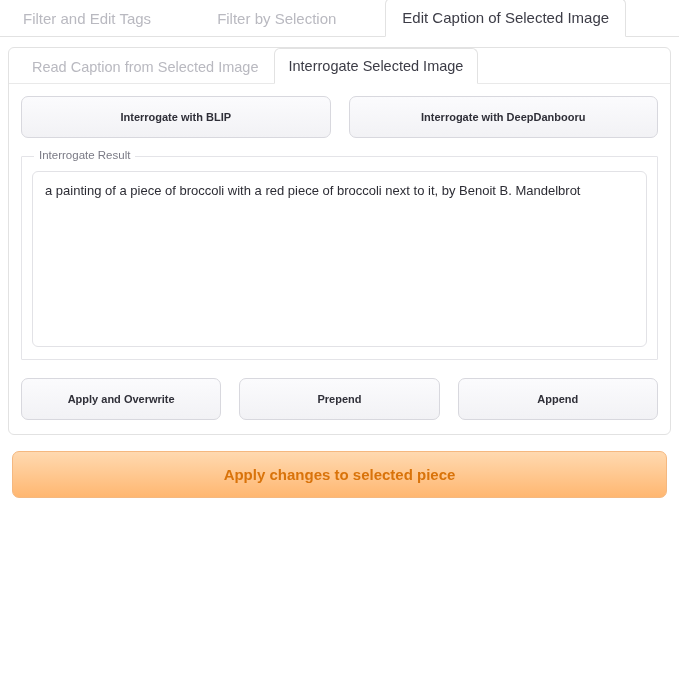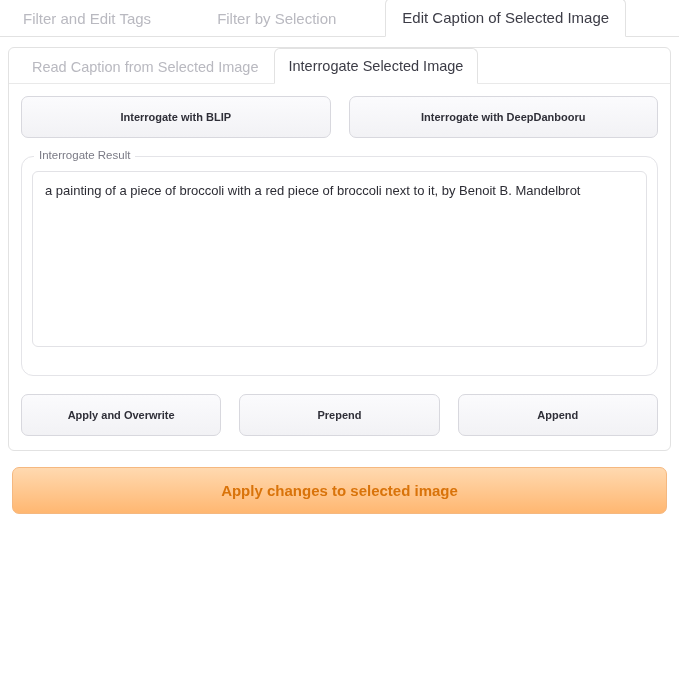--- a/index.html
+++ b/index.html
@@ -83,23 +83,23 @@
   .btn-row {
     display: flex;
     gap: 18px;
   }
   .btn-row .btn { flex: 1 1 0; }
 
   
   .group {
     position: relative;
     border: 1px solid #e4e4e8;
-    border-radius: 12px;
+    border-radius: 1px;
     margin-top: 18px;
-    padding: 14px 10px 24px 10px;
+    padding: 14px 10px 8px 10px;
   }
   .group-legend {
     position: absolute;
     top: -8px;
     left: 12px;
     background: #ffffff;
     padding: 0 5px;
     font-size: 11.5px;
     color: #7a7a85;
   }
@@ -170,15 +170,15 @@
       <div class="btn-row" style="margin-top:18px;">
         <div class="btn">Apply and Overwrite</div>
         <div class="btn">Prepend</div>
         <div class="btn">Append</div>
       </div>
 
     </div>
   </div>
 
 
-  <div class="apply-btn">Apply changes to selected image</div>
+  <div class="apply-btn">Apply changes to selected piece</div>
 
 </div>
 
 </body></html>

